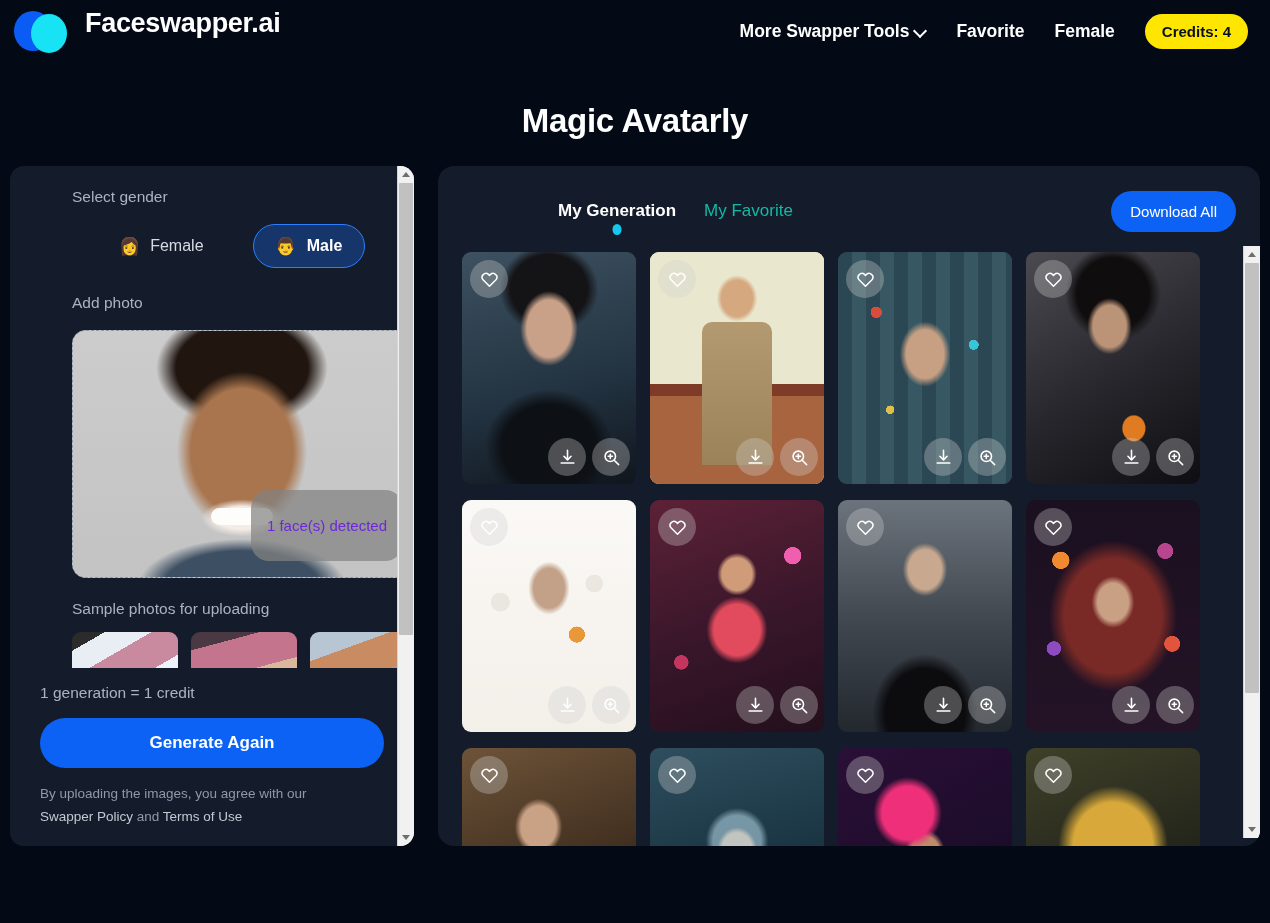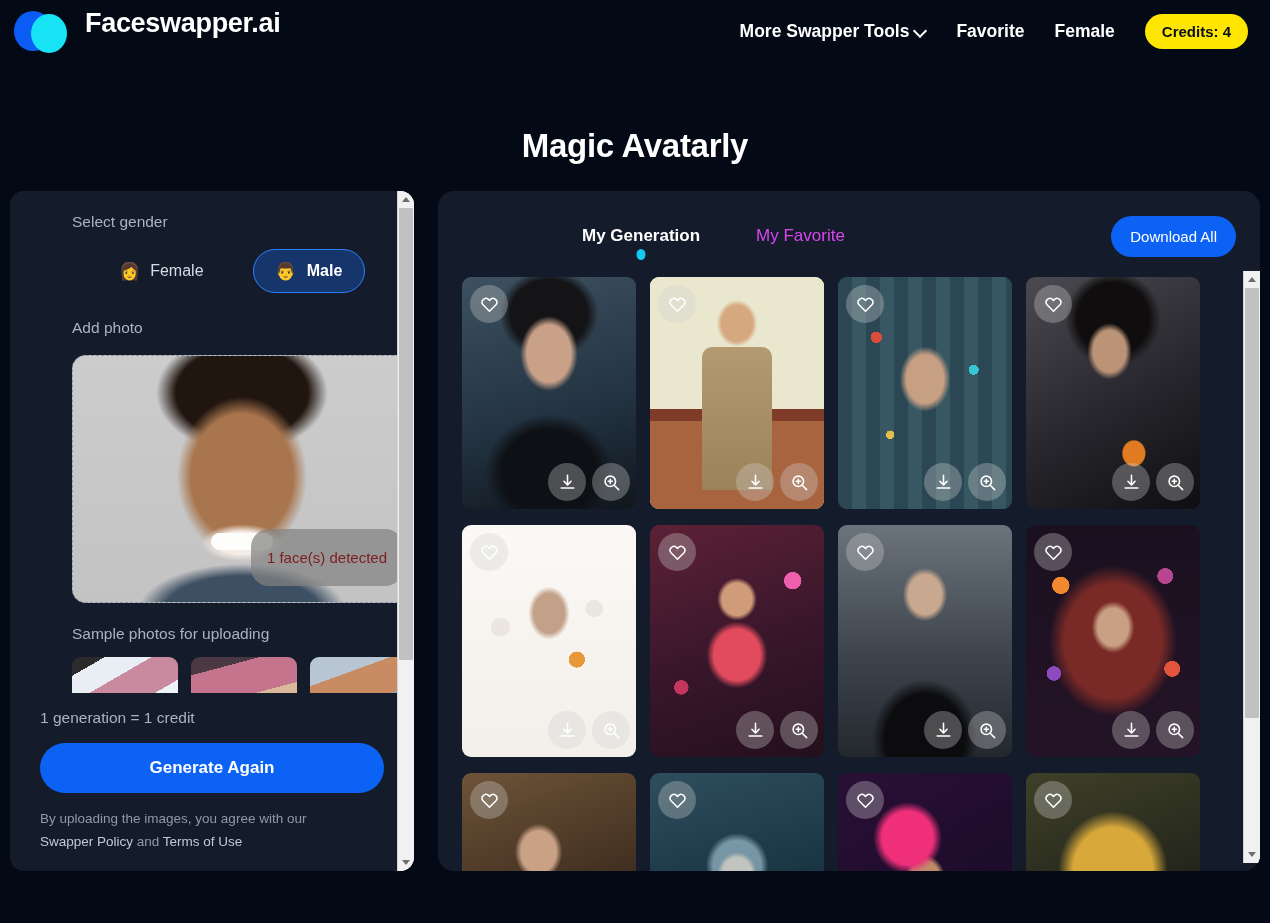--- a/index.html
+++ b/index.html
@@ -53,21 +53,21 @@
     background: #ffe600; color: #07101d;
     font-size: 15px; font-weight: bold;
     padding: 9px 17px; border-radius: 22px;
     cursor: pointer; white-space: nowrap;
   }
 
   
   .page-title {
     text-align: center;
     color: #fff; font-size: 33px; font-weight: bold;
-    margin-top: 65px;
+    margin-top: 40px;
     letter-spacing: -0.3px;
   }
 
   
   .main {
     position: relative;
     margin-top: 26px;
     padding: 0 10px;
     display: flex; gap: 24px;
     height: 680px;
@@ -130,22 +130,22 @@
   }
   .photo-face::after {
     content: ""; position: absolute;
     left: 50%; top: 72%; transform: translateX(-50%);
     width: 62px; height: 17px; border-radius: 9px;
     background: #fdfdfb;
   }
   .face-badge {
     position: absolute; right: 8px; bottom: 16px;
     background: rgba(130,130,130,0.72);
-    color: #7f1d1d; font-size: 15px;
-    padding: 20px 16px; border-radius: 18px;
+    color: #6d28d9; font-size: 15px;
+    padding: 27px 16px; border-radius: 18px;
   }
   .samples-label { color: #aab3c0; font-size: 15.5px; margin-bottom: 14px; }
   .samples-row { display: flex; gap: 13px; }
   .sample-thumb {
     width: 106px; height: 74px;
     border-radius: 9px; overflow: hidden;
     cursor: pointer; flex: none;
   }
   .s1 { background: linear-gradient(150deg,#2b2b2b 0 14%,#e9eef4 14% 34%,#c98aa0 34% 62%,#eef3f7 62%); }
   .s2 { background: linear-gradient(165deg,#4a3843 0 18%,#c4748c 18% 52%,#d9b89b 52% 76%,#5d4a50 76%); }
@@ -215,25 +215,25 @@
     border-radius: 16px;
     position: relative;
     overflow: hidden;
   }
   .tabbar {
     display: flex; align-items: center;
     padding: 26px 24px 0 24px;
     height: 80px;
   }
   .tabs {
-    display: flex; gap: 56px;
-    margin-left: 120px;
+    display: flex; gap: 28px;
+    margin-left: 96px;
   }
   .tab {
-    color: #d946ef; font-size: 17px;
+    color: #14b8a6; font-size: 17px;
     cursor: pointer; position: relative;
     padding-bottom: 16px;
   }
   .tab.active { color: #fff; font-weight: bold; }
   .tab.active::after {
     content: ""; position: absolute;
     left: 50%; transform: translateX(-50%);
     bottom: 2px; width: 9px; height: 11px;
     border-radius: 50%; background: #14c8f0;
   }

